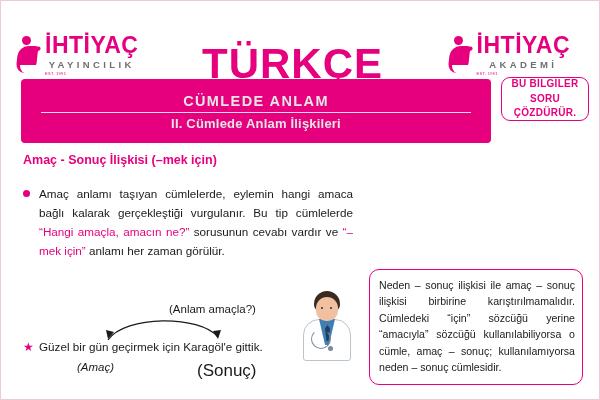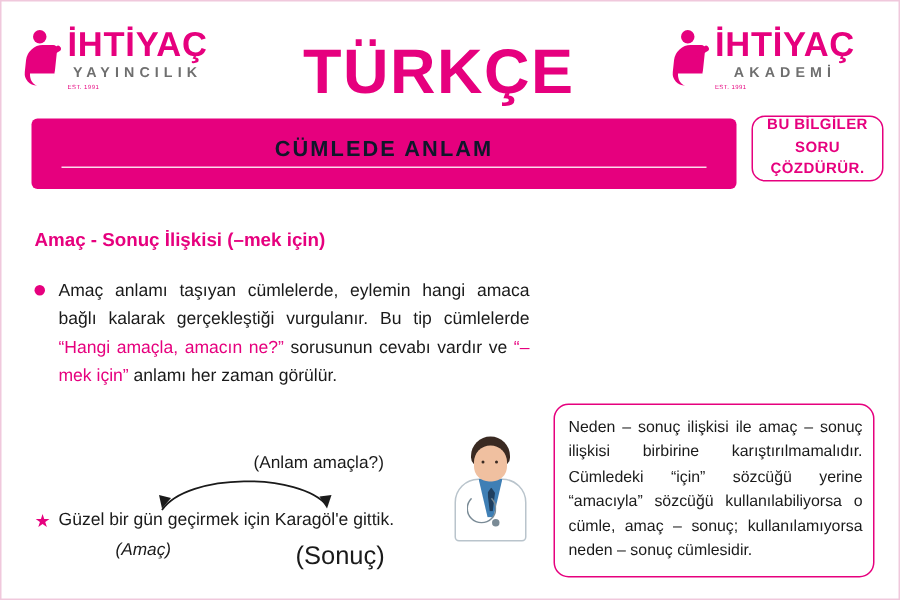--- a/index.html
+++ b/index.html
@@ -13,21 +13,21 @@
   #page {
     position: relative;
     width: 600px; height: 400px;
     background: #ffffff;
     border: 1px solid #f0c8dc;
   }
 
   
   .header {
     position: absolute;
-    left: 0; top: 0;
+    left: 0; top: 16px;
     width: 583px; height: 72px;
     display: flex;
     align-items: center;
     justify-content: space-between;
     padding: 4px 14px 0 14px;
   }
   .logo-left, .logo-right {
     display: flex;
     align-items: center;
     gap: 4px;
@@ -97,24 +97,24 @@
     color: #e6007e;
     letter-spacing: 1px;
     line-height: 1;
     margin-top: 18px;
   }
 
   
   .banner {
     position: absolute;
     left: 20px; top: 78px;
-    width: 470px; height: 47px;
+    width: 470px; height: 64px;
     background: #e6007e;
     border-radius: 4px;
-    color: #0f172a;
+    color: #e5e5e5;
     display: flex;
     flex-direction: column;
     align-items: center;
     justify-content: center;
     padding-top: 2px;
   }
   .banner-line {
     width: 430px;
     height: 1px;
     background: #ffffff;
@@ -322,20 +322,21 @@
         <span class="logo-main">İHTİYAÇ</span>
         <span class="logo-sub">AKADEMİ</span>
         <span class="logo-tiny">EST. 1991</span>
       </div>
     </div>
   </div>
 
   <div class="banner">
     <div class="banner-title">CÜMLEDE ANLAM</div>
     <div class="banner-line"></div>
+    <div class="banner-sub">II. Cümlede Anlam İlişkileri</div>
   </div>
 
   <div class="note-box">
     <span>BU BİLGİLER</span>
     <span>SORU</span>
     <span>ÇÖZDÜRÜR.</span>
   </div>
 
   <div class="section-title">Amaç - Sonuç İlişkisi (–mek için)</div>
 

